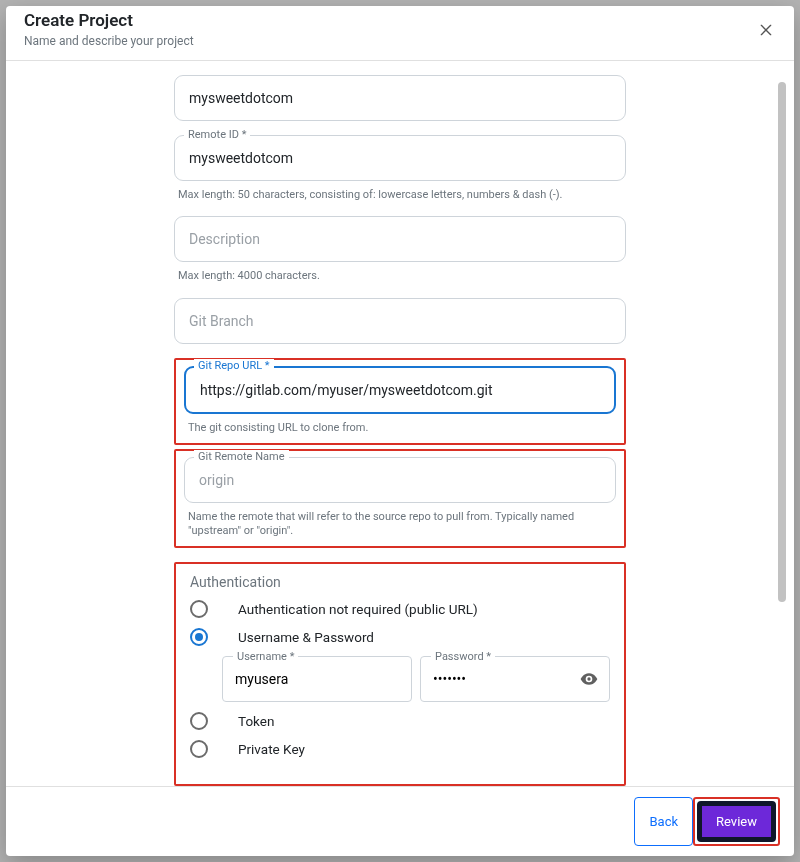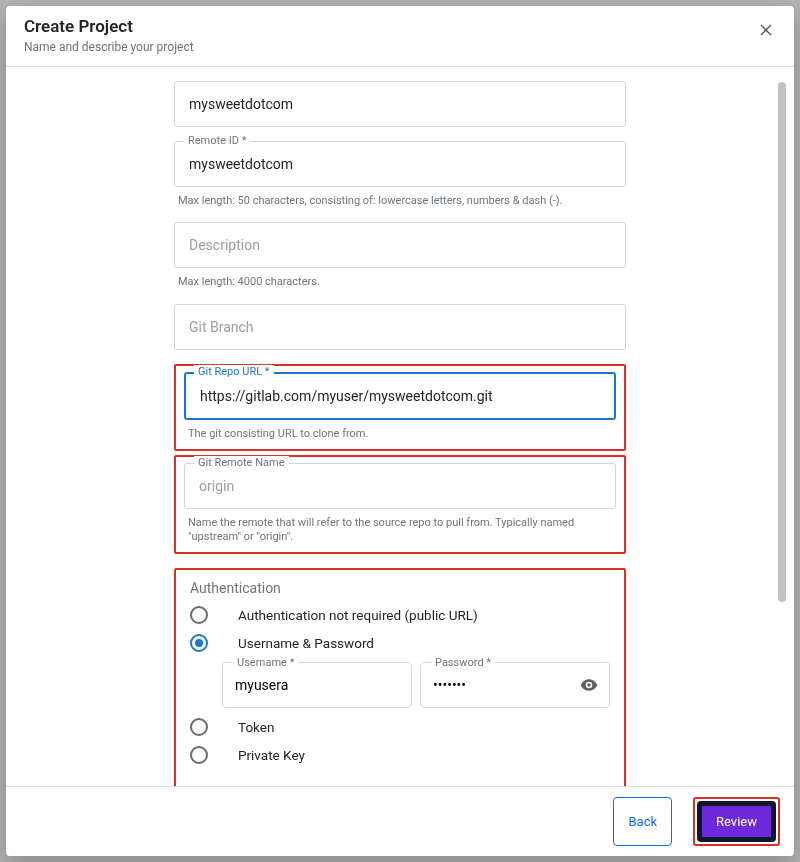--- a/index.html
+++ b/index.html
@@ -8,52 +8,52 @@
     --border:#ced4da;
     --border-light:#e0e0e0;
     --primary:#0d6efd;
     --highlight:#d93025;
     --bg-page:#efefef;
   }
   *{box-sizing:border-box;font-family:-apple-system,BlinkMacSystemFont,"Segoe UI",Roboto,Helvetica,Arial,sans-serif;}
   html,body{margin:0;padding:0;width:800px;height:862px;overflow:hidden;background:var(--bg-page);}
   .backdrop{position:absolute;inset:0;background:rgba(0,0,0,.25);}
   .dialog{position:absolute;top:6px;left:6px;right:6px;bottom:6px;background:#fff;border-radius:4px;box-shadow:0 8px 24px rgba(0,0,0,.25);display:flex;flex-direction:column;overflow:hidden;}
-  .dialog-header{padding:10px 18px 12px 18px;border-bottom:1px solid var(--border-light);position:relative;}
+  .dialog-header{padding:4px 18px 12px 18px;border-bottom:1px solid var(--border-light);position:relative;}
   .dialog-title{font-size:17px;font-weight:600;color:var(--text);margin:0;}
   .dialog-sub{font-size:12px;color:var(--muted);margin-top:4px;}
   .close-btn{position:absolute;top:10px;right:14px;background:none;border:none;cursor:pointer;color:#555;width:28px;height:28px;display:flex;align-items:center;justify-content:center;border-radius:50%;}
   .close-btn svg{width:16px;height:16px;stroke:#555;}
   .dialog-body{flex:1;overflow-y:auto;padding:14px 18px 10px 18px;}
   .scroll-shim{position:absolute;top:76px;right:8px;width:8px;height:520px;background:#c2c2c2;border-radius:4px;}
   .form-col{margin:0 auto;width:452px;}
   .field{position:relative;margin-top:14px;}
   .field:first-child{margin-top:0;}
-  .field-box{border:1px solid var(--border);border-radius:3px;padding:0;}
+  .field-box{border:1px solid var(--border);border-radius:9px;padding:0;}
   .field-box.focused{border:2px solid #1976d2;}
   .floating-label{position:absolute;top:-7px;left:10px;background:#fff;padding:0 4px;font-size:11px;color:var(--muted);}
   .floating-label.focused{color:#1976d2;}
   .field-input{border:none;outline:none;width:100%;padding:14px 14px;font-size:14px;color:var(--text);background:transparent;}
   .field-input::placeholder{color:#9aa0a6;}
   .helper{font-size:11px;color:var(--muted);margin:7px 0 0 4px;line-height:1.3;}
   .highlight-box{border:2px solid var(--highlight);border-radius:2px;padding:6px 8px 8px 8px;margin-top:14px;}
   .highlight-box .field{margin-top:0;}
   .auth-section{border:2px solid var(--highlight);border-radius:2px;padding:10px 14px 16px 14px;margin-top:14px;}
   .auth-title{font-size:14px;color:var(--muted);margin-bottom:10px;}
   .radio-row{display:flex;align-items:center;gap:30px;margin:10px 0;}
   .radio{appearance:none;width:18px;height:18px;border:2px solid #6b6b6b;border-radius:50%;position:relative;cursor:pointer;flex:0 0 auto;}
   .radio.checked{border-color:#1976d2;}
   .radio.checked::after{content:"";position:absolute;inset:3px;border-radius:50%;background:#1976d2;}
   .radio-label{font-size:13.5px;color:var(--text);}
   .cred-row{display:flex;gap:8px;margin:6px 0 4px 32px;}
   .cred-field{position:relative;flex:1;border:1px solid var(--border);border-radius:4px;display:flex;align-items:center;}
   .cred-field .floating-label{top:-7px;}
   .cred-input{border:none;outline:none;width:100%;padding:14px 12px;font-size:14px;background:transparent;}
   .eye-btn{background:none;border:none;padding:0 10px;cursor:pointer;color:#606060;display:flex;align-items:center;}
-  .dialog-footer{border-top:1px solid var(--border-light);padding:10px 14px;display:flex;justify-content:flex-end;gap:21px;}
+  .dialog-footer{border-top:1px solid var(--border-light);padding:10px 14px;display:flex;justify-content:flex-end;gap:0;}
   .btn{font-size:13px;padding:8px 14px;border-radius:4px;cursor:pointer;}
   .btn-outline{background:#fff;border:1px solid var(--primary);color:var(--primary);}
   .btn-primary{background:#6d28d9;border:5px solid #0f172a;color:#fff;}
   .review-highlight{border:2px solid var(--highlight);border-radius:3px;padding:2px;}
 </style>
 </head>
 <body>
 
 <div class="backdrop"></div>
 

